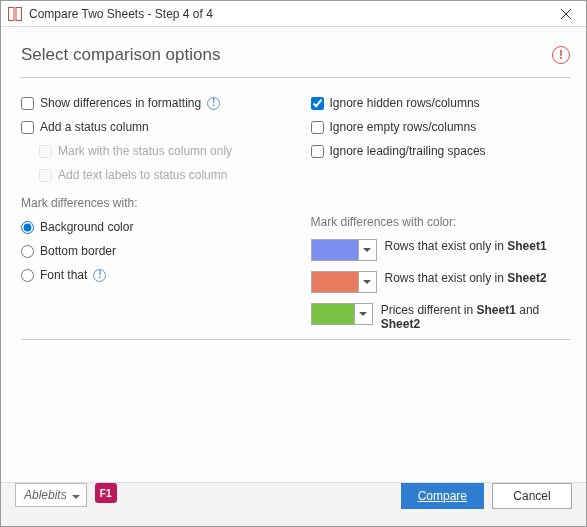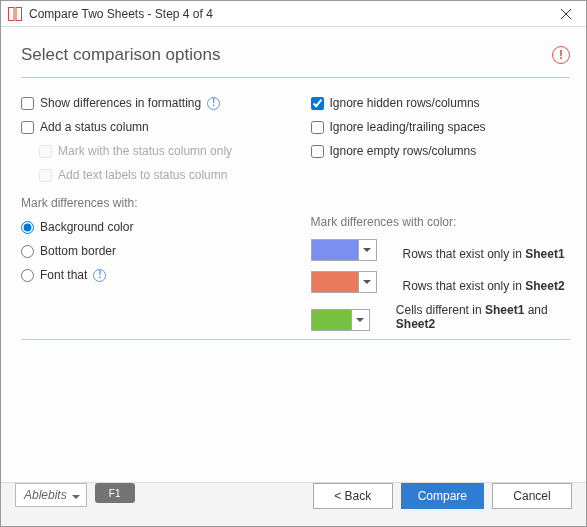--- a/index.html
+++ b/index.html
@@ -119,22 +119,22 @@
     display: inline-flex;
     align-items: center; justify-content: center;
     font-size: 10px;
     font-weight: 600;
     line-height: 1;
   }
 
   .color-rows { display: flex; flex-direction: column; gap: 10px; }
   .color-row {
     display: flex;
-    align-items: flex-end;
-    gap: 26px;
+    align-items: flex-start;
+    gap: 8px;
     font-size: 12px;
     color: #333;
   }
   .color-picker {
     display: flex;
     border: 1px solid #aaa;
     height: 22px;
     width: 66px;
   }
   .color-swatch {
@@ -173,45 +173,46 @@
     display: inline-flex;
     align-items: center;
     padding: 0 6px 0 8px;
     gap: 5px;
     color: #666;
     font-style: italic;
     font-size: 12px;
     cursor: pointer;
   }
   .f1-badge {
-    width: 40px; height: 20px;
-    background: #737373;
+    width: 22px; height: 20px;
+    background: #be185d;
     color: #fff;
     border-radius: 3px;
     display: inline-flex;
     align-items: center; justify-content: center;
     font-size: 10px;
-    font-weight: 400;
+    font-weight: 700;
     cursor: pointer;
   }
   .footer-spacer { flex: 1; }
   .btn {
     height: 26px;
     min-width: 80px;
     padding: 0 16px;
     border: 1px solid #aaa;
     background: #fff;
     color: #333;
     font-size: 12px;
     cursor: pointer;
   }
   .btn-primary {
     background: #2f7dd1;
     border-color: #2f7dd1;
     color: #fff;
+    text-decoration: underline;
   }
   .chev::after {
     content: "";
     display: inline-block;
     width: 0; height: 0;
     border-left: 4px solid transparent;
     border-right: 4px solid transparent;
     border-top: 4px solid currentColor;
   }
 </style>
@@ -291,26 +292,26 @@
 
     <div class="col">
 
       <label class="check-row">
         <input type="checkbox" class="checkbox" checked="" style="">
         <span>Ignore hidden rows/columns</span>
       </label>
 
       <label class="check-row">
         <input type="checkbox" class="checkbox" style="">
+        <span>Ignore empty rows/columns</span>
+      </label>
+
+      <label class="check-row">
+        <input type="checkbox" class="checkbox" style="">
         <span>Ignore leading/trailing spaces</span>
-      </label>
-
-      <label class="check-row">
-        <input type="checkbox" class="checkbox" style="">
-        <span>Ignore empty rows/columns</span>
       </label>
 
       <div class="section-label" style="margin-top:57px">Mark differences with color:</div>
 
       <div class="color-rows">
 
         <div class="color-row">
           <div class="color-picker">
             <div class="color-swatch" style="background:#7b8ff0"></div>
             <div class="color-drop chev"></div>
@@ -329,37 +330,36 @@
             <span>Rows that exist only in </span><b>Sheet2</b>
           </span>
         </div>
 
         <div class="color-row">
           <div class="color-picker">
             <div class="color-swatch" style="background:#79c143"></div>
             <div class="color-drop chev"></div>
           </div>
           <span class="color-desc">
-            <span>Cells different in </span><b>Sheet1</b><span>  and  </span><b>Sheet2</b>
+            <span>Prices different in </span><b>Sheet1</b><span>  and  </span><b>Sheet2</b>
           </span>
         </div>
 
       </div>
 
     </div>
   </div>
 
 
   <hr class="divider-bottom">
 
 </div>
 
 <div class="footer">
   <div class="brand-drop">
     <span>Ablebits</span>
     <span class="chev"></span>
   </div>
   <div class="f1-badge">F1</div>
   <div class="footer-spacer"></div>
-  <button class="btn">&lt;  Back</button>
   <button class="btn btn-primary">Compare</button>
   <button class="btn">Cancel</button>
 </div>
 
 </body></html>

